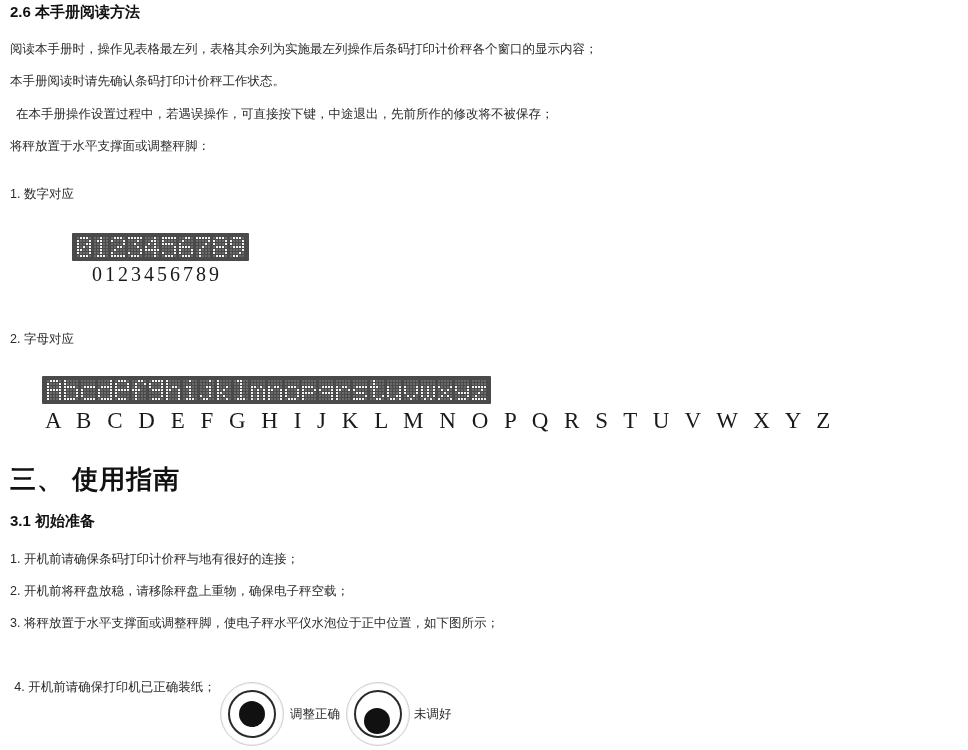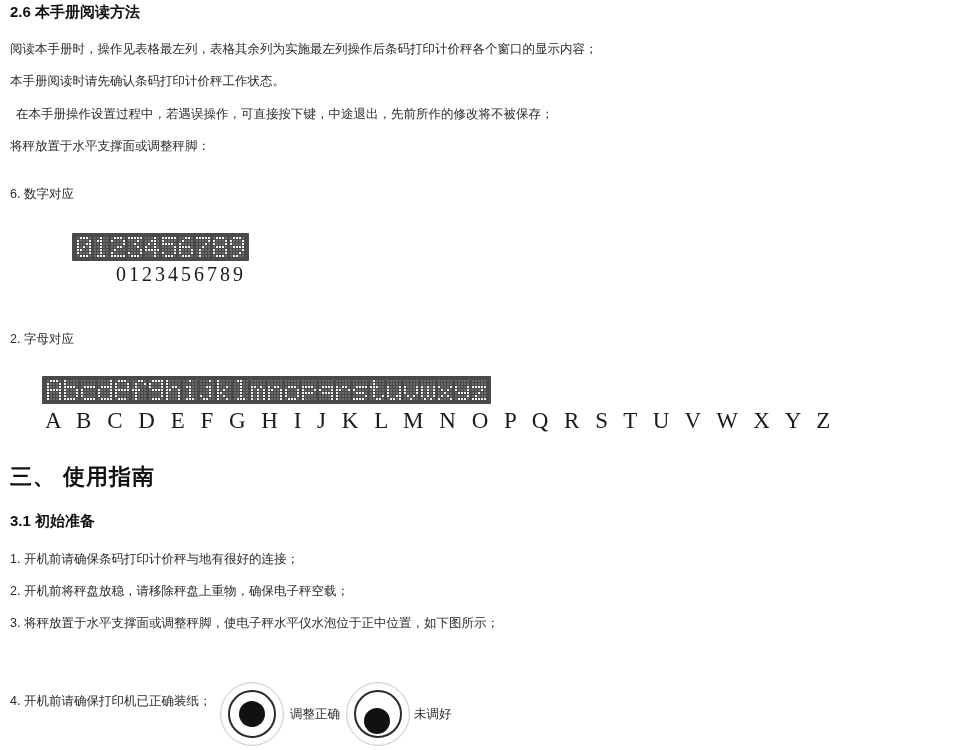--- a/index.html
+++ b/index.html
@@ -21,21 +21,21 @@
     padding: 8px;
   }
   .h3 {
     font-size: 15px;
     font-weight: bold;
     color: #111111;
     margin: 0;
     padding: 0;
   }
   .h2 {
-    font-size: 22px;
+    font-size: 26px;
     font-weight: bold;
     color: #111111;
     letter-spacing: 1px;
     margin: 0;
   }
   .para {
     font-size: 12.5px;
     color: #2b2b2b;
     line-height: 1.5;
     margin: 0;
@@ -66,21 +66,20 @@
     height: 2px;
     background: #6b6b6b;
   }
   .px.on { background: #f2f2f2; }
 
   .glyph-row {
     font-family: "Liberation Serif", serif;
     font-size: 20px;
     letter-spacing: 3px;
     color: #1a1a1a;
-    margin-left: 24px;
   }
   .alpha-row {
     font-family: "Liberation Serif", serif;
     font-size: 23px;
     letter-spacing: 5px;
     color: #1a1a1a;
   }
 
   
   .level {
@@ -124,21 +123,21 @@
   <div class="abs h3" style="left:10px; top:3px;">2.6 本手册阅读方法</div>
 
   <div class="abs para" style="left:10px; top:40px; width:930px;">阅读本手册时，操作见表格最左列，表格其余列为实施最左列操作后条码打印计价秤各个窗口的显示内容；</div>
 
   <div class="abs para" style="left:10px; top:72px; width:930px;">本手册阅读时请先确认条码打印计价秤工作状态。</div>
 
   <div class="abs para" style="left:16px; top:105px; width:930px;">在本手册操作设置过程中，若遇误操作，可直接按下键，中途退出，先前所作的修改将不被保存；</div>
 
   <div class="abs para" style="left:10px; top:137px; width:930px;">将秤放置于水平支撑面或调整秤脚：</div>
 
-  <div class="abs para" style="left:10px; top:185px;">6. 数字对应</div>
+  <div class="abs para" style="left:10px; top:185px;">1. 数字对应</div>
 
   <div class="abs" style="left:72px; top:228px;">
     <div class="lcd" id="lcd-digits"><div class="lcd-cell"><div class="lcd-grid" style="grid-template-rows: repeat(7, 2px); grid-template-columns: repeat(5, 2px);">
             <div class="px"></div>
             <div class="px on"></div>
             <div class="px on"></div>
             <div class="px on"></div>
             <div class="px on"></div>
             <div class="px on"></div>
             <div class="px"></div>
@@ -1444,21 +1443,21 @@
   <div class="abs h2" style="left:10px; top:462px;">三、 使用指南</div>
 
   <div class="abs h3" style="left:10px; top:512px;">3.1 初始准备</div>
 
   <div class="abs para" style="left:10px; top:550px; width:930px;">1. 开机前请确保条码打印计价秤与地有很好的连接；</div>
 
   <div class="abs para" style="left:10px; top:582px; width:930px;">2. 开机前将秤盘放稳，请移除秤盘上重物，确保电子秤空载；</div>
 
   <div class="abs para" style="left:10px; top:614px; width:930px;">3. 将秤放置于水平支撑面或调整秤脚，使电子秤水平仪水泡位于正中位置，如下图所示；</div>
 
-  <div class="abs para" style="left:10px; top:692px; width:210px;">4. 开机前请确保打印机已正确装纸；</div>
+  <div class="abs para" style="left:10px; top:678px; width:210px;text-align:center;">4. 开机前请确保打印机已正确装纸；</div>
 
   <div class="abs" style="left:220px; top:682px;">
     <div class="level centered">
       <div class="ring"></div>
       <div class="bubble"></div>
     </div>
   </div>
   <div class="abs caption" style="left:290px; top:706px;">调整正确</div>
 
   <div class="abs" style="left:346px; top:682px;">

